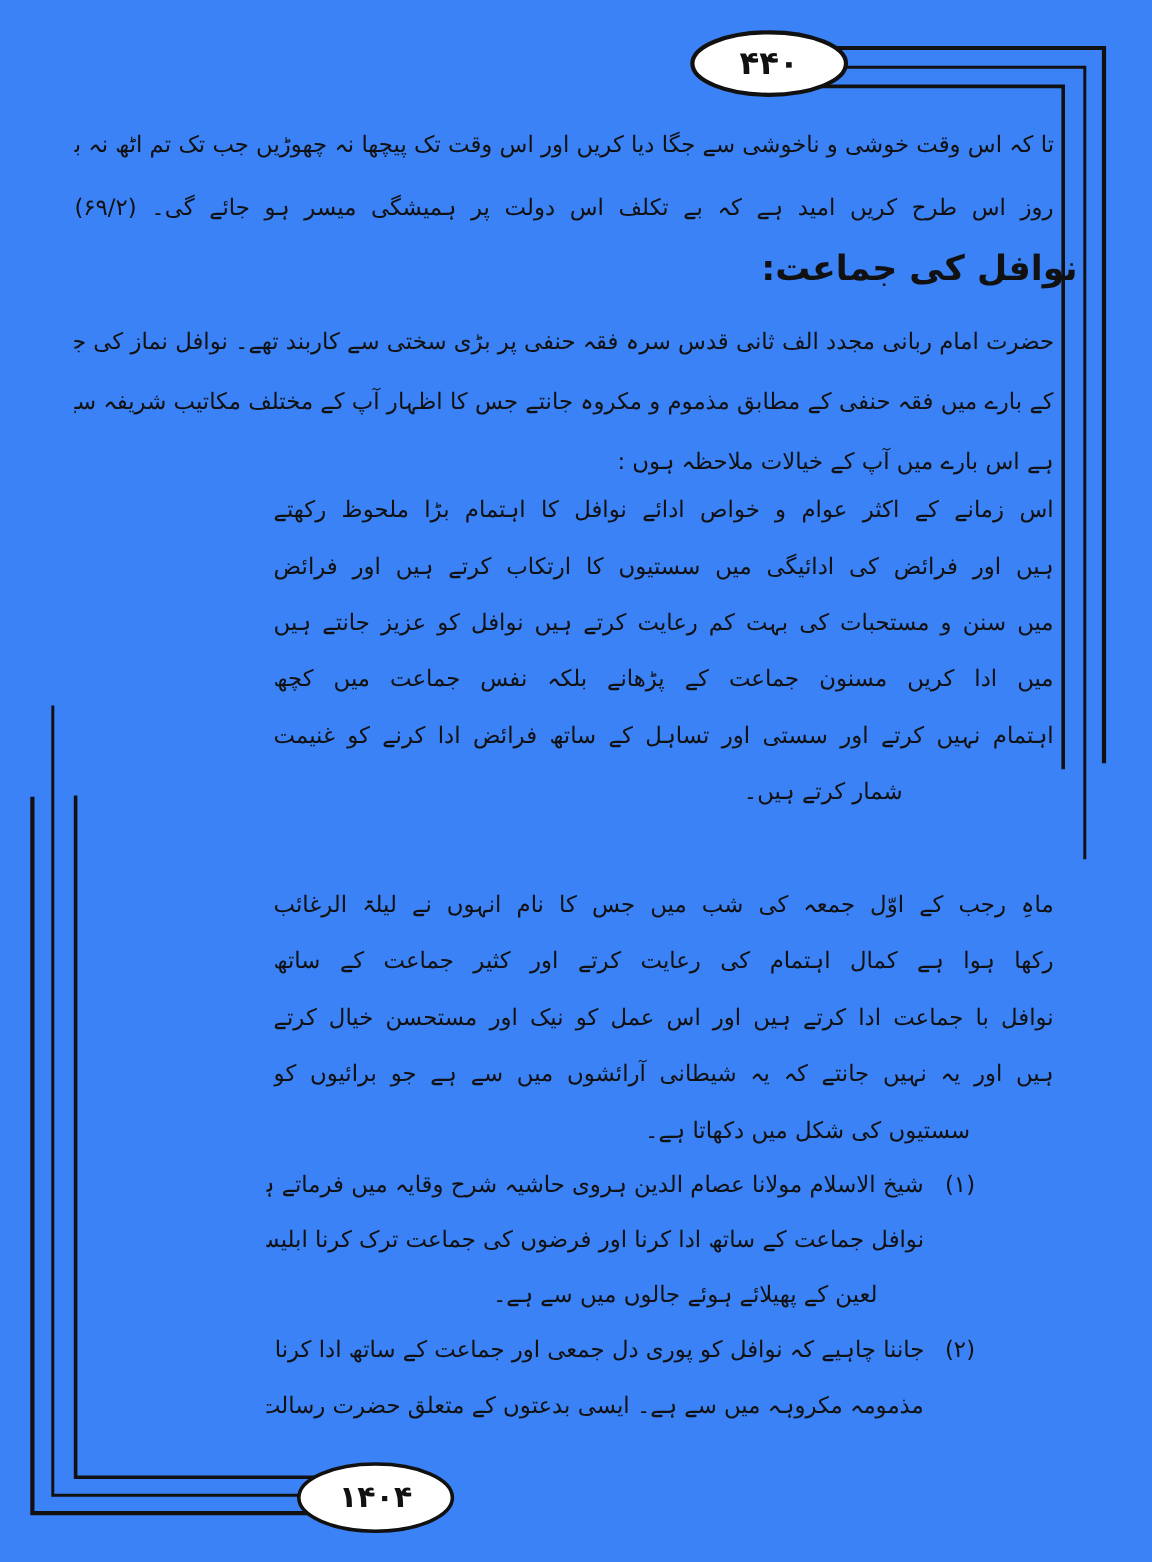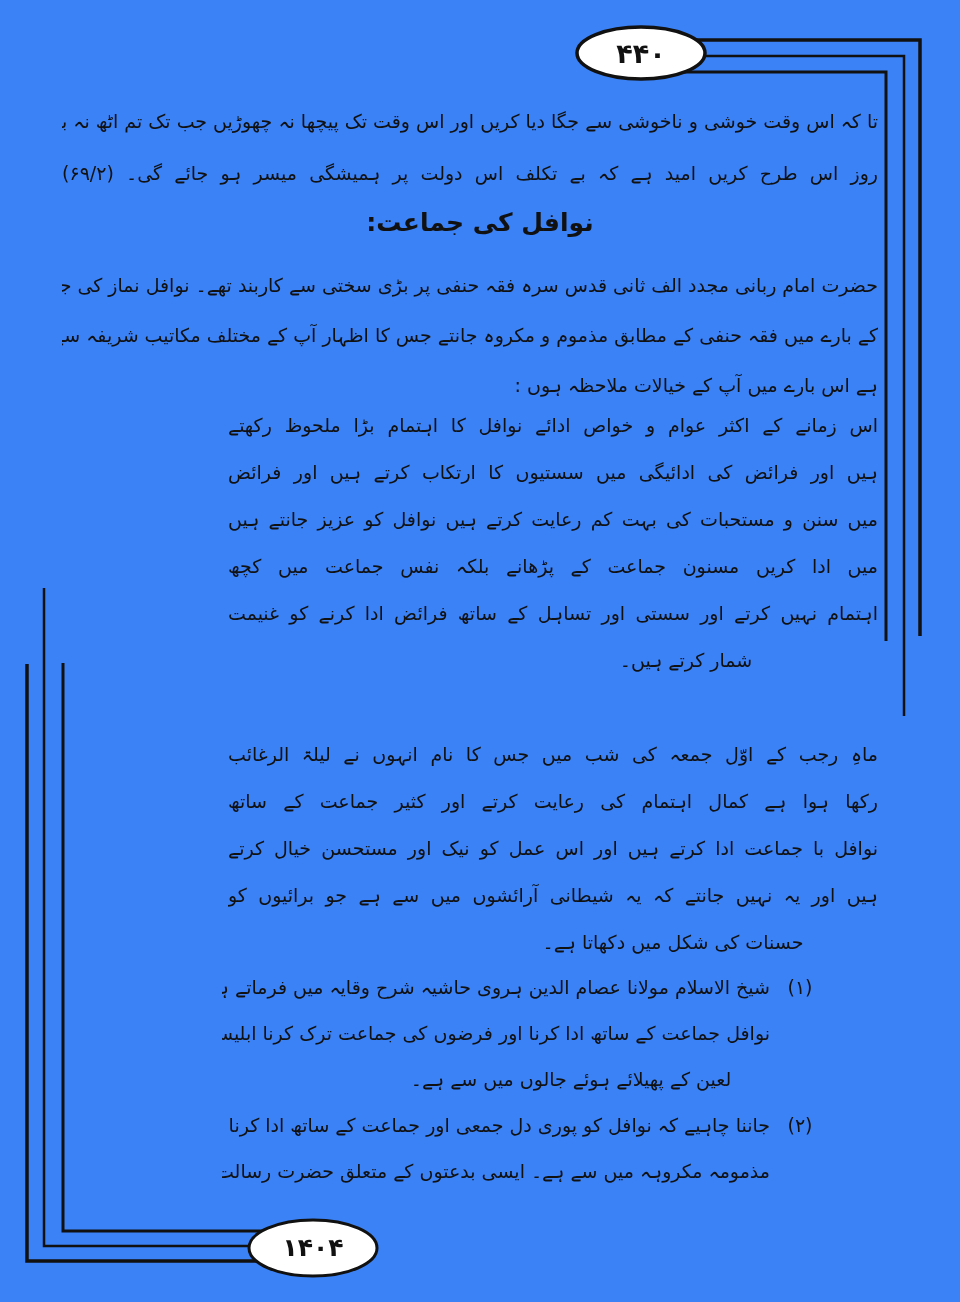--- a/index.html
+++ b/index.html
@@ -18,21 +18,21 @@
   .badge-bottom{ left:249px; top:1223px; width:128px; height:50px; line-height:50px; font-size:25px; }
   .block { position:absolute; font-size:19px; }
   .tline {
     text-align:justify; text-align-last:justify;
     white-space:nowrap; overflow:hidden;
   }
   .last-line { white-space:nowrap; overflow:hidden; }
   #para1 { left:62px; top:95px;  width:816px; line-height:52px; }
   #heading {
     left:62px; top:199px; width:836px; height:48px;
-    text-align:center; font-size:25px; font-weight:bold; line-height:48px;
+    text-align:right; font-size:29px; font-weight:bold; line-height:48px;
   }
   #para2 { left:62px; top:260px; width:816px; line-height:50px; }
   #para2 .last-line { text-align:right; }
   #quote1 { left:228px; top:402px; width:650px; line-height:47px; }
   #quote1 .last-line { text-align:center; padding-left:266px; }
   #quote2 { left:228px; top:731px; width:650px; line-height:47px; }
   #quote2 .last-line { text-align:center; padding-left:240px; }
   .item-text { left:222px; width:548px; line-height:46px; }
   #item1-text { top:964px; }
   #item1-text .last-line { text-align:center; padding-left:150px; }
@@ -86,21 +86,21 @@
       <div class="tline">میں ادا کریں مسنون جماعت کے پڑھانے بلکہ نفس جماعت میں کچھ</div>
       <div class="tline">اہتمام نہیں کرتے اور سستی اور تساہل کے ساتھ فرائض ادا کرنے کو غنیمت</div>
       <div class="last-line">شمار کرتے ہیں۔</div>
   </div>
 
   <div class="block" id="quote2">
     <div class="tline">ماہِ رجب کے اوّل جمعہ کی شب میں جس کا نام انہوں نے لیلۃ الرغائب</div>
       <div class="tline">رکھا ہوا ہے کمال اہتمام کی رعایت کرتے اور کثیر جماعت کے ساتھ</div>
       <div class="tline">نوافل با جماعت ادا کرتے ہیں اور اس عمل کو نیک اور مستحسن خیال کرتے</div>
       <div class="tline">ہیں اور یہ نہیں جانتے کہ یہ شیطانی آرائشوں میں سے ہے جو برائیوں کو</div>
-      <div class="last-line">حسنات کی شکل میں دکھاتا ہے۔</div>
+      <div class="last-line">سستیوں کی شکل میں دکھاتا ہے۔</div>
   </div>
 
   <div class="item-marker" id="item1-marker">(۱)</div>
   <div class="block item-text" id="item1-text">
     <div class="tline">شیخ الاسلام مولانا عصام الدین ہروی حاشیہ شرح وقایہ میں فرماتے ہیں کہ</div>
       <div class="tline">نوافل جماعت کے ساتھ ادا کرنا اور فرضوں کی جماعت ترک کرنا ابلیس</div>
       <div class="last-line">لعین کے پھیلائے ہوئے جالوں میں سے ہے۔</div>
   </div>
 
   <div class="item-marker" id="item2-marker">(۲)</div>

